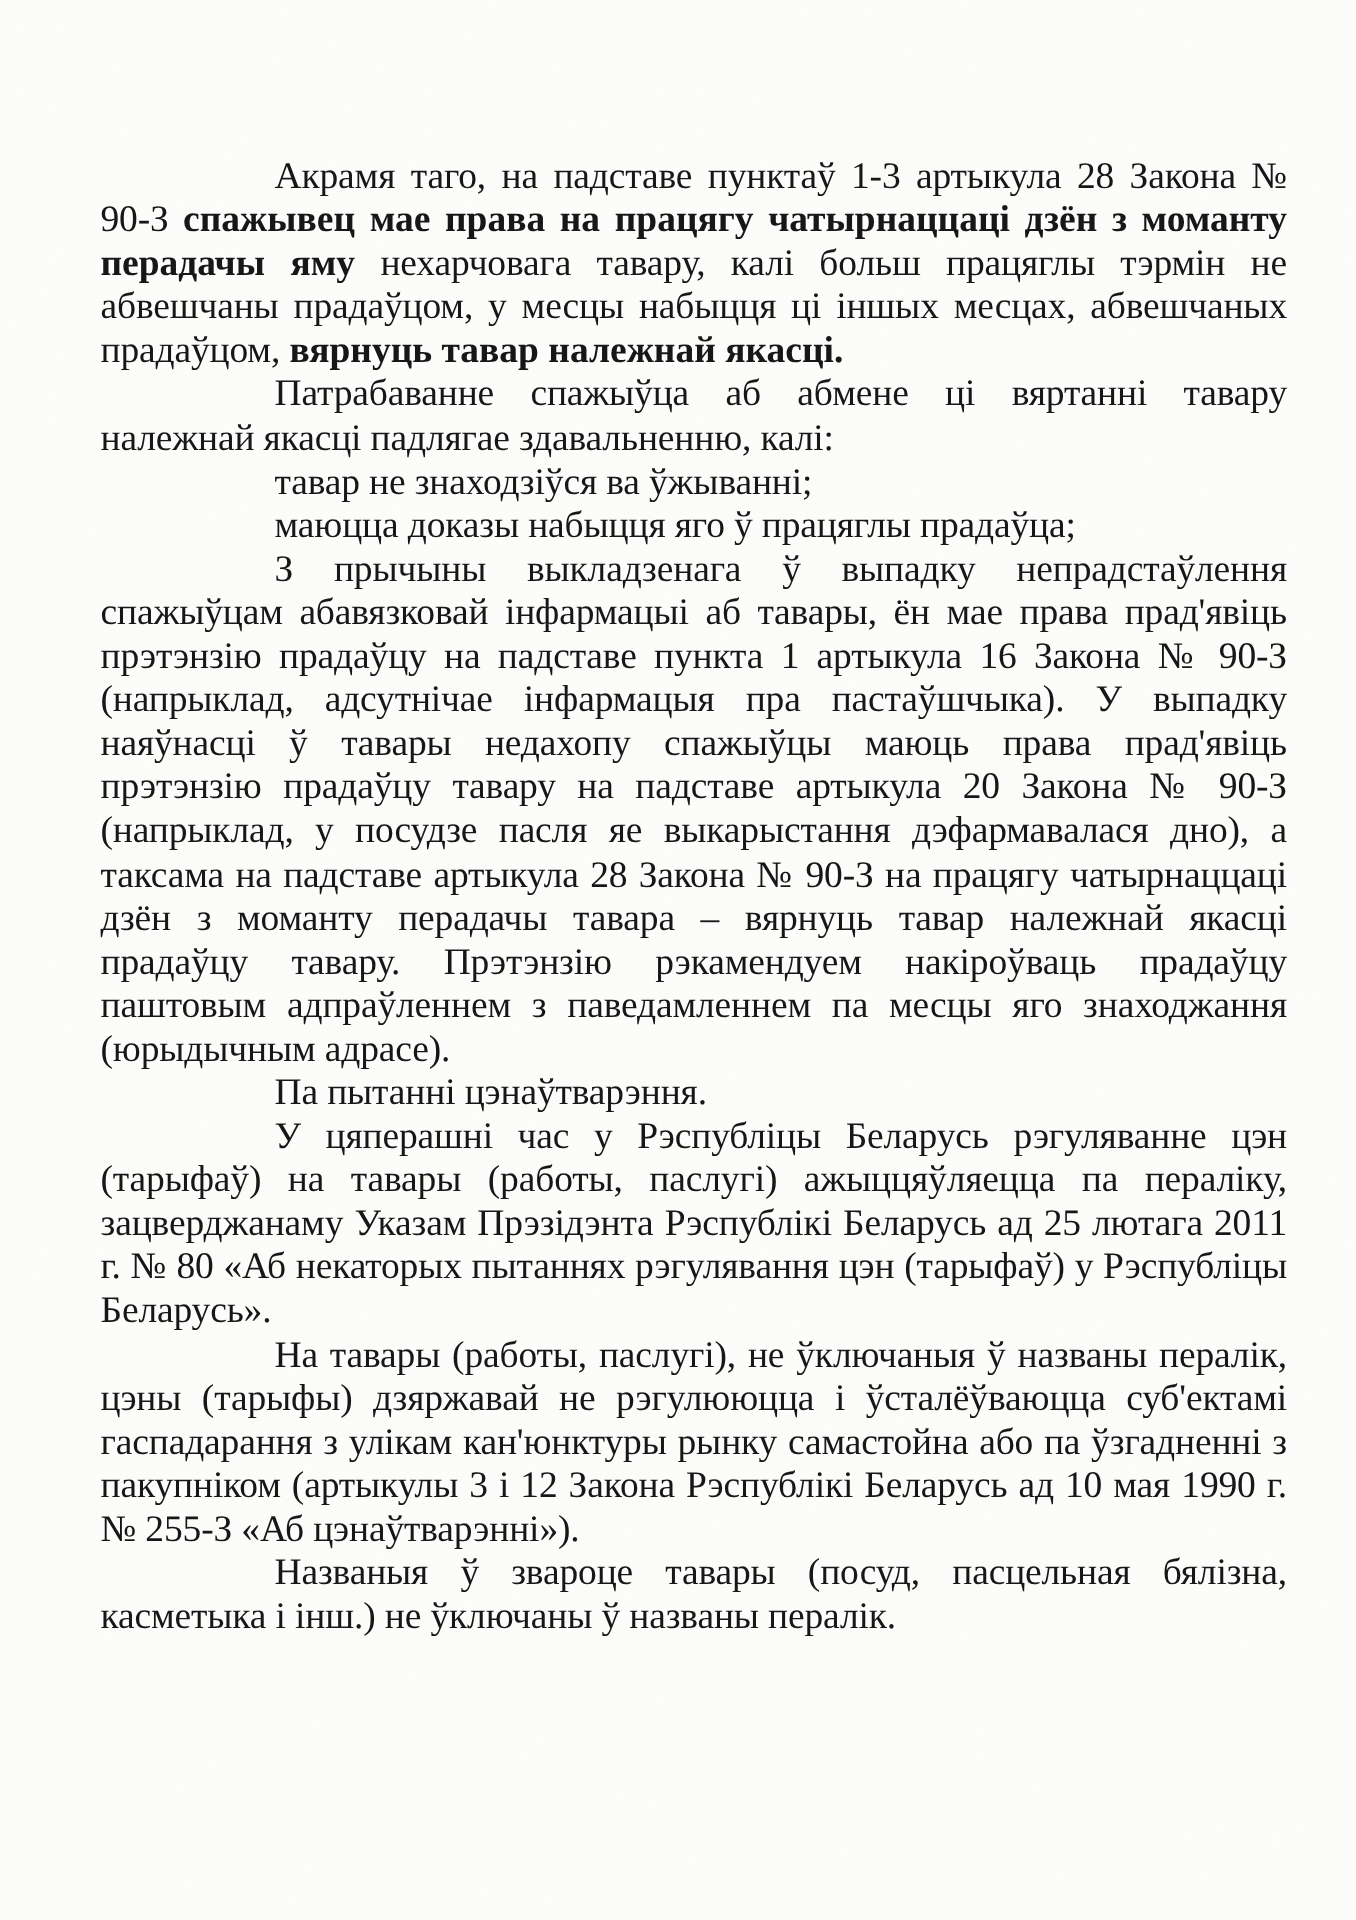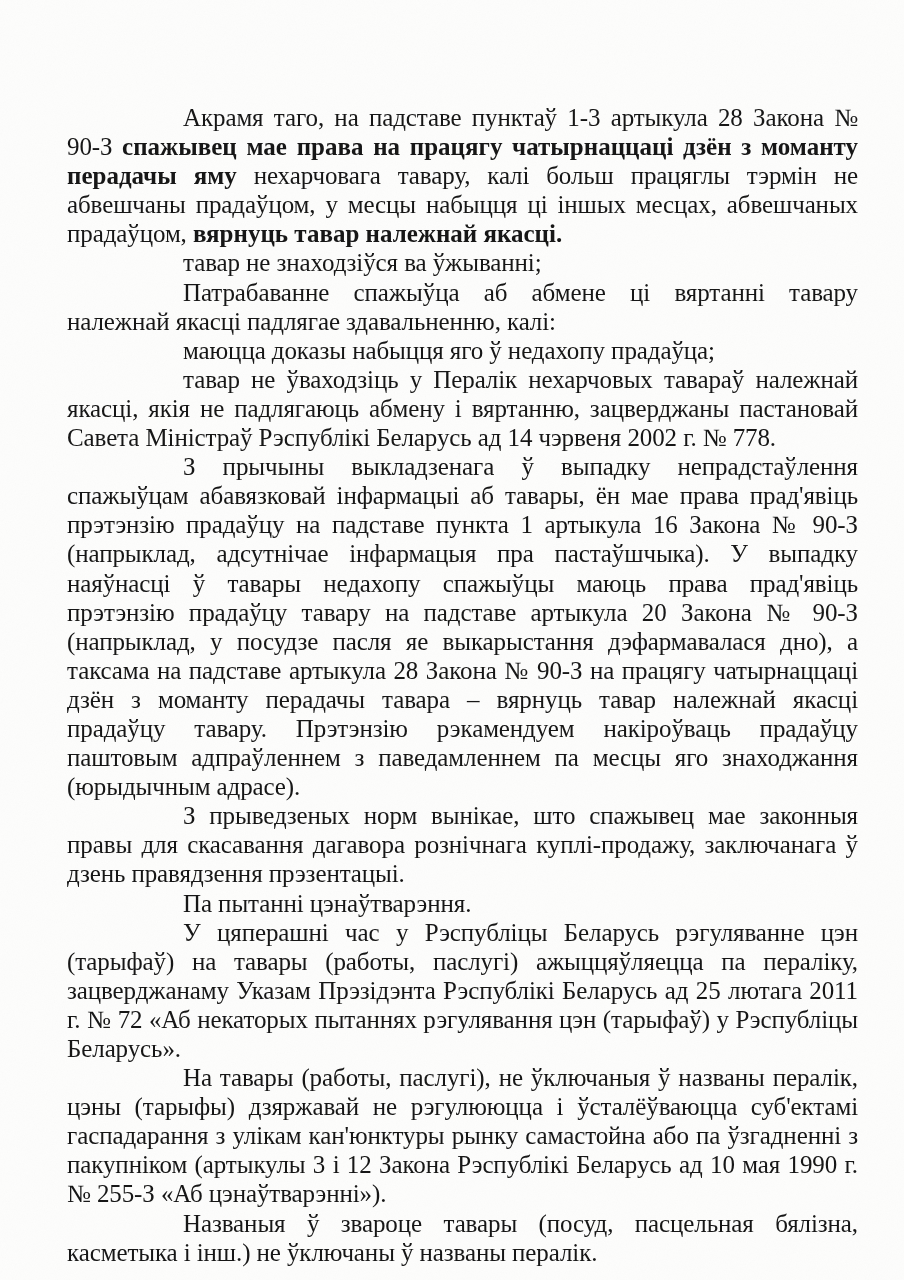--- a/index.html
+++ b/index.html
@@ -44,28 +44,26 @@
     font-weight: bold;
     letter-spacing: 0;
   }
 </style>
 </head>
 <body>
 
 <div class="page">
   <div class="content" id="doc-body">
       <p><span>Акрамя таго, на падставе пунктаў 1-3 артыкула 28 Закона № 90-З </span><b>спажывец мае права на працягу чатырнаццаці дзён з моманту перадачы яму</b><span> нехарчовага тавару, калі больш працяглы тэрмін не абвешчаны прадаўцом, у месцы набыцця ці іншых месцах, абвешчаных прадаўцом, </span><b>вярнуць тавар належнай якасці.</b></p>
+      <p><span>Патрабаванне спажыўца аб абмене ці вяртанні тавару належнай якасці падлягае здавальненню, калі:</span></p>
       <p><span>тавар не знаходзіўся ва ўжыванні;</span></p>
-      <p><span>Патрабаванне спажыўца аб абмене ці вяртанні тавару належнай якасці падлягае здавальненню, калі:</span></p>
-      <p><span>маюцца доказы набыцця яго ў недахопу прадаўца;</span></p>
-      <p><span>тавар не ўваходзіць у Пералік нехарчовых тавараў належнай якасці, якія не падлягаюць абмену і вяртанню, зацверджаны пастановай Савета Міністраў Рэспублікі Беларусь ад 14 чэрвеня 2002 г. № 778.</span></p>
+      <p><span>маюцца доказы набыцця яго ў працяглы прадаўца;</span></p>
       <p><span>З прычыны выкладзенага ў выпадку непрадстаўлення спажыўцам абавязковай інфармацыі аб тавары, ён мае права прад'явіць прэтэнзію прадаўцу на падставе пункта 1 артыкула 16 Закона № 90-З (напрыклад, адсутнічае інфармацыя пра пастаўшчыка). У выпадку наяўнасці ў тавары недахопу спажыўцы маюць права прад'явіць прэтэнзію прадаўцу тавару на падставе артыкула 20 Закона № 90-З (напрыклад, у посудзе пасля яе выкарыстання дэфармавалася дно), а таксама на падставе артыкула 28 Закона № 90-З на працягу чатырнаццаці дзён з моманту перадачы тавара – вярнуць тавар належнай якасці прадаўцу тавару. Прэтэнзію рэкамендуем накіроўваць прадаўцу паштовым адпраўленнем з паведамленнем па месцы яго знаходжання (юрыдычным адрасе).</span></p>
-      <p><span>З прыведзеных норм вынікае, што спажывец мае законныя правы для скасавання дагавора рознічнага куплі-продажу, заключанага ў дзень правядзення прэзентацыі.</span></p>
       <p><span>Па пытанні цэнаўтварэння.</span></p>
-      <p><span>У цяперашні час у Рэспубліцы Беларусь рэгуляванне цэн (тарыфаў) на тавары (работы, паслугі) ажыццяўляецца па пераліку, зацверджанаму Указам Прэзідэнта Рэспублікі Беларусь ад 25 лютага 2011 г. № 72 «Аб некаторых пытаннях рэгулявання цэн (тарыфаў) у Рэспубліцы Беларусь».</span></p>
+      <p><span>У цяперашні час у Рэспубліцы Беларусь рэгуляванне цэн (тарыфаў) на тавары (работы, паслугі) ажыццяўляецца па пераліку, зацверджанаму Указам Прэзідэнта Рэспублікі Беларусь ад 25 лютага 2011 г. № 80 «Аб некаторых пытаннях рэгулявання цэн (тарыфаў) у Рэспубліцы Беларусь».</span></p>
       <p><span>На тавары (работы, паслугі), не ўключаныя ў названы пералік, цэны (тарыфы) дзяржавай не рэгулююцца і ўсталёўваюцца суб'ектамі гаспадарання з улікам кан'юнктуры рынку самастойна або па ўзгадненні з пакупніком (артыкулы 3 і 12 Закона Рэспублікі Беларусь ад 10 мая 1990 г. № 255-З «Аб цэнаўтварэнні»).</span></p>
       <p><span>Названыя ў звароце тавары (посуд, пасцельная бялізна, касметыка і інш.) не ўключаны ў названы пералік.</span></p>
     </div>
   <svg class="scan-noise" xmlns="http://www.w3.org/2000/svg" width="904" height="1280">
     <filter id="noiseF">
       <feTurbulence type="fractalNoise" baseFrequency="0.9" numOctaves="2" stitchTiles="stitch"></feTurbulence>
       <feColorMatrix type="saturate" values="0"></feColorMatrix>
     </filter>
     <rect width="904" height="1280" filter="url(#noiseF)"></rect>
   </svg>

